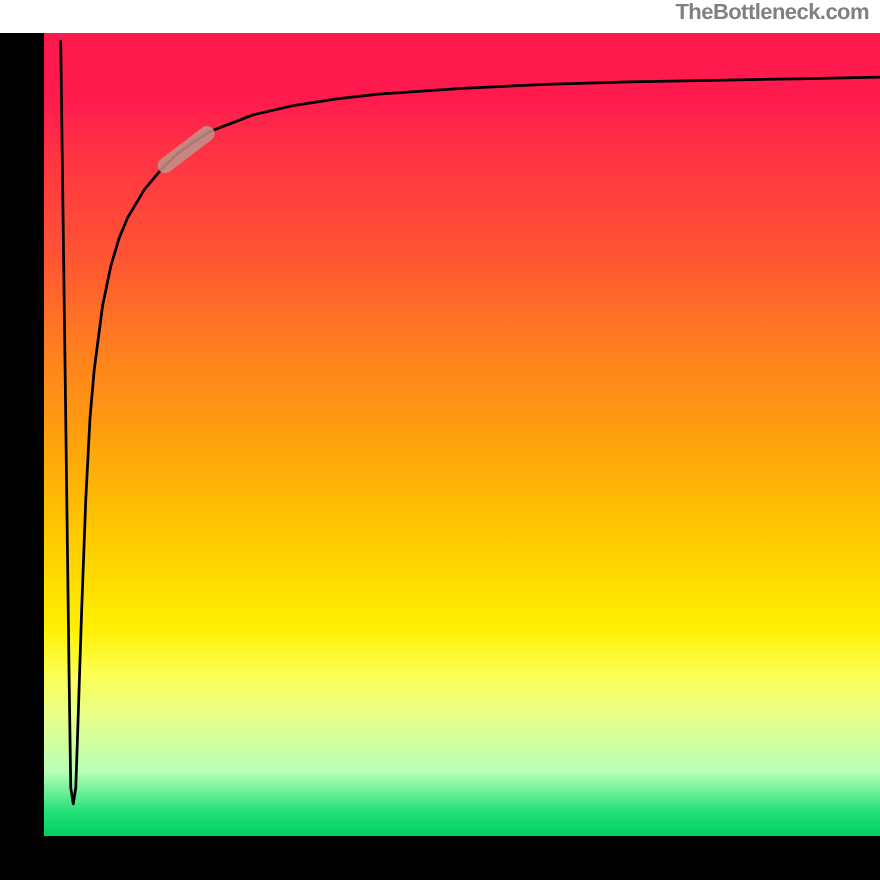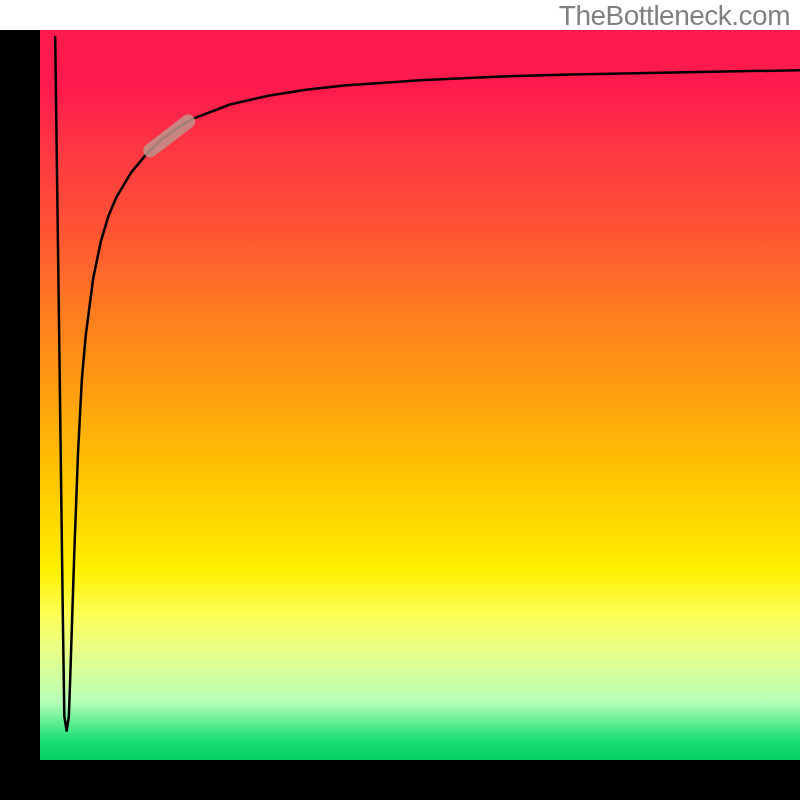--- a/index.html
+++ b/index.html
@@ -9,22 +9,22 @@
     font-family: Arial, Helvetica, sans-serif;
     width: 800px;
     height: 800px;
     overflow: hidden;
     position: relative;
   }
   .watermark {
     position: absolute;
     top: 0;
     right: 10px;
-    font-size: 28px;
-    font-weight: normal;
+    font-size: 20px;
+    font-weight: bold;
     color: #808080;
     letter-spacing: -0.5px;
   }
   .chart-frame {
     position: absolute;
     top: 30px;
     left: 0;
     width: 800px;
     height: 770px;
   }

